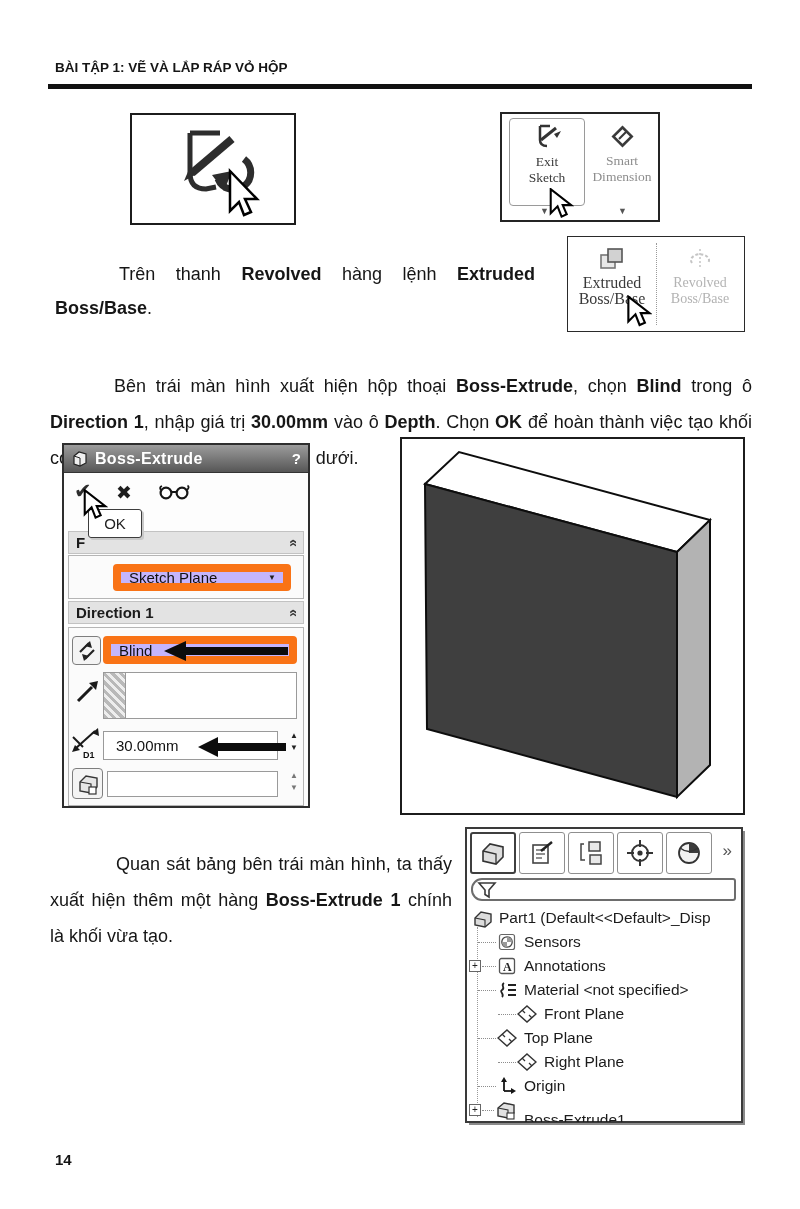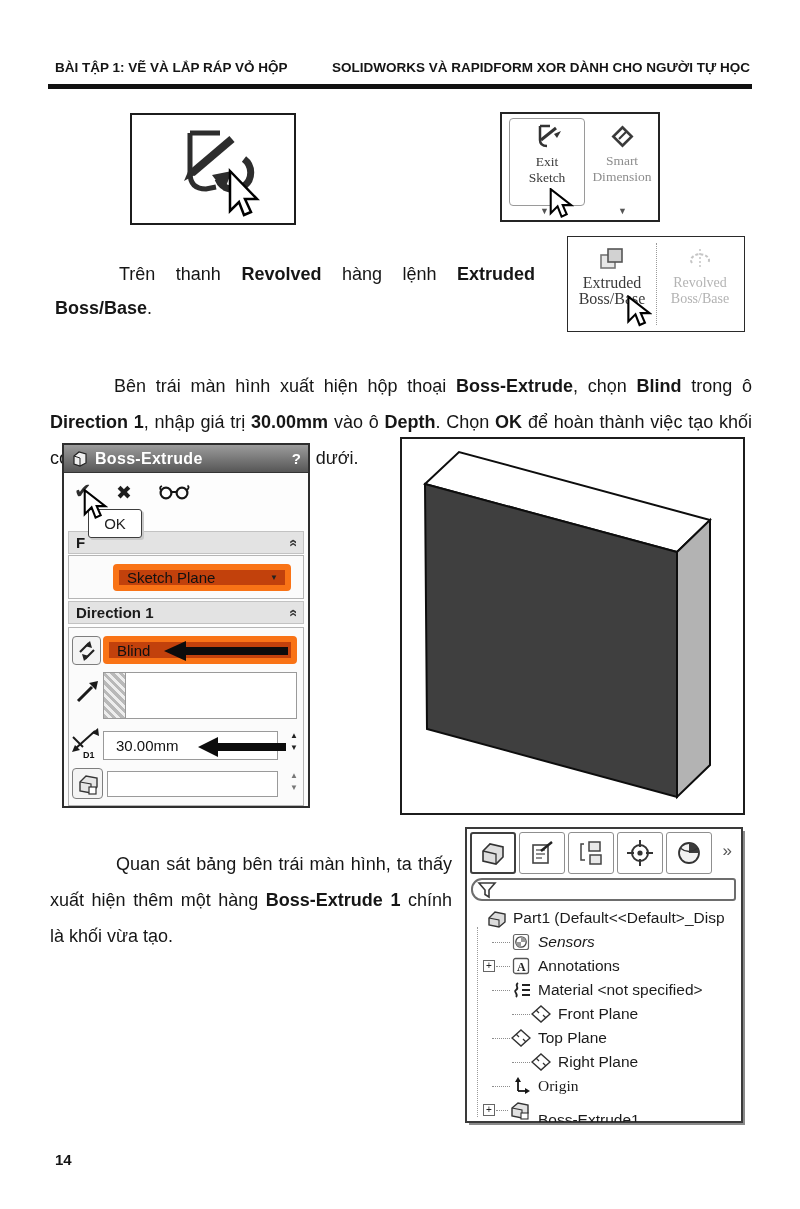--- a/index.html
+++ b/index.html
@@ -51,21 +51,21 @@
            font-size:15px;color:#222;z-index:6;box-shadow:2px 2px 0 #c9c9c9;}
   .sec{position:absolute;left:4px;right:4px;height:23px;background:#e3e3e3;border:1px solid #c2c2c2;
        display:flex;align-items:center;justify-content:space-between;padding:0 7px;box-sizing:border-box;
        font-weight:bold;font-size:15px;color:#1c1c1c;}
   .sec.from{top:86px;}
   .sec.dir1{top:156px;}
   .chev-up{display:inline-block;transform:rotate(-90deg);font-size:14px;color:#333;font-weight:bold;}
   .grp{position:absolute;left:4px;right:4px;border:1px solid #b5b5b5;box-sizing:border-box;background:#fbfbfb;}
   .grp1{top:110px;height:44px;}
   .grp2{top:182px;height:179px;}
-  .dd{position:absolute;border:6px solid #f97316;border-radius:4px;background:#c2410c;
+  .dd{position:absolute;border:8px solid #f97316;border-radius:4px;background:#c4b5fd;
       display:flex;align-items:center;box-sizing:border-box;}
   .dd .dd-txt{flex:1;font-size:15px;padding-left:8px;color:#111;}
   .dd .dd-caret{font-size:8px;color:#222;padding-right:7px;}
   .dd-sketchplane{left:44px;top:8px;width:178px;height:27px;}
   .dd-blind{left:34px;top:8px;right:6px;height:28px;}
   .sq-btn{position:absolute;border:1.5px solid #7e7e7e;border-radius:4px;background:#f4f4f4;
           display:flex;align-items:center;justify-content:center;box-sizing:border-box;}
   .btn-reverse{left:3px;top:8px;width:29px;height:29px;}
   .btn-draft{left:3px;top:140px;width:31px;height:31px;}
   .fld{position:absolute;border:1.5px solid #9a9a9a;background:#fff;box-sizing:border-box;}
@@ -88,40 +88,39 @@
 
   
   .tree{left:465px;top:827px;width:278px;height:296px;border-color:#3a3a3a;box-shadow:3px 3px 0 -1px #8a8a8a;}
   .tabs{position:absolute;left:3px;top:3px;height:42px;display:flex;gap:3px;}
   .tab{width:46px;height:42px;border:1px solid #8f8f8f;border-radius:3px;display:flex;align-items:center;
        justify-content:center;background:#fff;box-sizing:border-box;}
   .tab.sel{border:2px solid #3f3f3f;}
   .tree-overflow{position:absolute;right:9px;top:12px;font-size:17px;color:#555;}
   .filter{position:absolute;left:4px;right:5px;top:49px;height:23px;border:2px solid #6d6d6d;
           border-radius:11px 3px 3px 11px;background:#fff;display:flex;align-items:center;box-sizing:border-box;}
-  .trow{position:absolute;left:14px;right:2px;height:24px;white-space:nowrap;overflow:hidden;}
+  .trow{position:absolute;left:0;right:2px;height:24px;white-space:nowrap;overflow:hidden;}
   .trow .lbl{position:absolute;top:3px;font-size:15.5px;color:#1b1b1b;}
   .hdots{position:absolute;top:12px;border-top:1px dotted #8d8d8d;}
   .vline{position:absolute;left:10px;top:98px;height:190px;border-left:1px dotted #9a9a9a;}
   .expander{position:absolute;left:2px;top:6px;width:12px;height:12px;border:1px solid #666;background:#fff;
             font-size:10px;line-height:10px;text-align:center;color:#222;box-sizing:border-box;z-index:2;}
   .ticon{position:absolute;top:3px;}
 
   .pagenum{position:absolute;left:55px;top:1151px;font-size:15px;font-weight:bold;}
 
   .cursor{position:absolute;z-index:9;}
   svg{display:block;}
 </style>
 </head>
 <body>
 
 <div class="page">
 
   <div class="hdr-left">BÀI TẬP 1: VẼ VÀ LẮP RÁP VỎ HỘP</div>
-  <div class="hdr-right">SOLIDWORKS VÀ RAPIDFORM XOR DÀNH CHO NGƯỜI TỰ HỌC</div>
   <div class="hdr-rule"></div>
 
   <div class="frame fig-sketch">
     <svg width="162" height="108" viewBox="0 0 162 108">
       <path d="M58,18 H88 M58,18 V58 Q58,74 74,74 L84,72" fill="none" stroke="#2d2d2d" stroke-width="5"></path>
       <line x1="60" y1="58" x2="100" y2="24" stroke="#2d2d2d" stroke-width="8"></line>
       <polygon points="52,66 63,60 58,52" fill="#2d2d2d"></polygon>
       <path d="M112,44 a17,17 0 1 1 -26,20" fill="none" stroke="#2d2d2d" stroke-width="7"></path>
       <polygon points="80,60 100,56 92,76" fill="#2d2d2d"></polygon>
       <path d="M98,56 L98,96 L107,87 L112,100 L119,97 L113,84 L125,84 Z" fill="#fff" stroke="#000" stroke-width="2.5"></path>
@@ -336,21 +335,21 @@
     <div class="vline"></div>
 
     <div class="trow" style="top:77px;">
       <svg class="ticon" style="left:5px;" width="22" height="20" viewBox="0 0 22 20">
         <polygon points="3,9 9,3 19,5 19,13 13,18 3,16" fill="#dcdcdc" stroke="#333" stroke-width="1.4"></polygon>
         <polyline points="3,9 13,11 13,18 M13,11 19,5" fill="none" stroke="#333" stroke-width="1.1"></polyline>
       </svg>
       <span class="lbl" style="left:32px;">Part1 (Default&lt;&lt;Default&gt;_Disp</span>
     </div>
 
-    <div class="trow" style="top:101px;font-style:italic;">
+    <div class="trow" style="top:101px;">
       <span class="hdots" style="left:11px;width:18px;"></span>
       <svg class="ticon" style="left:31px;" width="18" height="18" viewBox="0 0 18 18">
         <rect x="1.5" y="1.5" width="15" height="15" rx="2" fill="#fff" stroke="#666" stroke-width="1.2"></rect>
         <circle cx="9" cy="9" r="5.2" fill="none" stroke="#444" stroke-width="1.3"></circle>
         <path d="M9,3.8 A5.2,5.2 0 0 1 14.2,9 L9,9 Z" fill="#9a9a9a"></path>
         <path d="M9,14.2 A5.2,5.2 0 0 1 3.8,9 L9,9 Z" fill="#9a9a9a"></path>
       </svg>
       <span class="lbl" style="left:57px;">Sensors</span>
     </div>
 
@@ -398,21 +397,21 @@
     <div class="trow" style="top:221px;margin-left:20px;">
       <span class="hdots" style="left:11px;width:18px;"></span>
       <svg class="ticon" style="left:30px;" width="20" height="18" viewBox="0 0 20 18">
         <polygon points="10,1 19,9 10,17 1,9" fill="none" stroke="#333" stroke-width="1.5"></polygon>
         <line x1="5" y1="5" x2="8" y2="8" stroke="#333" stroke-width="1.2"></line>
         <line x1="12" y1="10" x2="15" y2="13" stroke="#333" stroke-width="1.2"></line>
       </svg>
       <span class="lbl" style="left:57px;">Right Plane</span>
     </div>
 
-    <div class="trow" style="top:245px;font-family:Liberation Serif, serif;">
+    <div class="trow" style="top:245px;">
       <span class="hdots" style="left:11px;width:18px;"></span>
       <svg class="ticon" style="left:32px;" width="18" height="18" viewBox="0 0 18 18">
         <line x1="5" y1="14" x2="5" y2="3" stroke="#161616" stroke-width="1.8"></line>
         <polygon points="5,0 8,5 2,5" fill="#161616"></polygon>
         <line x1="5" y1="14" x2="14" y2="14" stroke="#161616" stroke-width="1.8"></line>
         <polygon points="17,14 12,11 12,17" fill="#161616"></polygon>
       </svg>
       <span class="lbl" style="left:57px;">Origin</span>
     </div>
 

